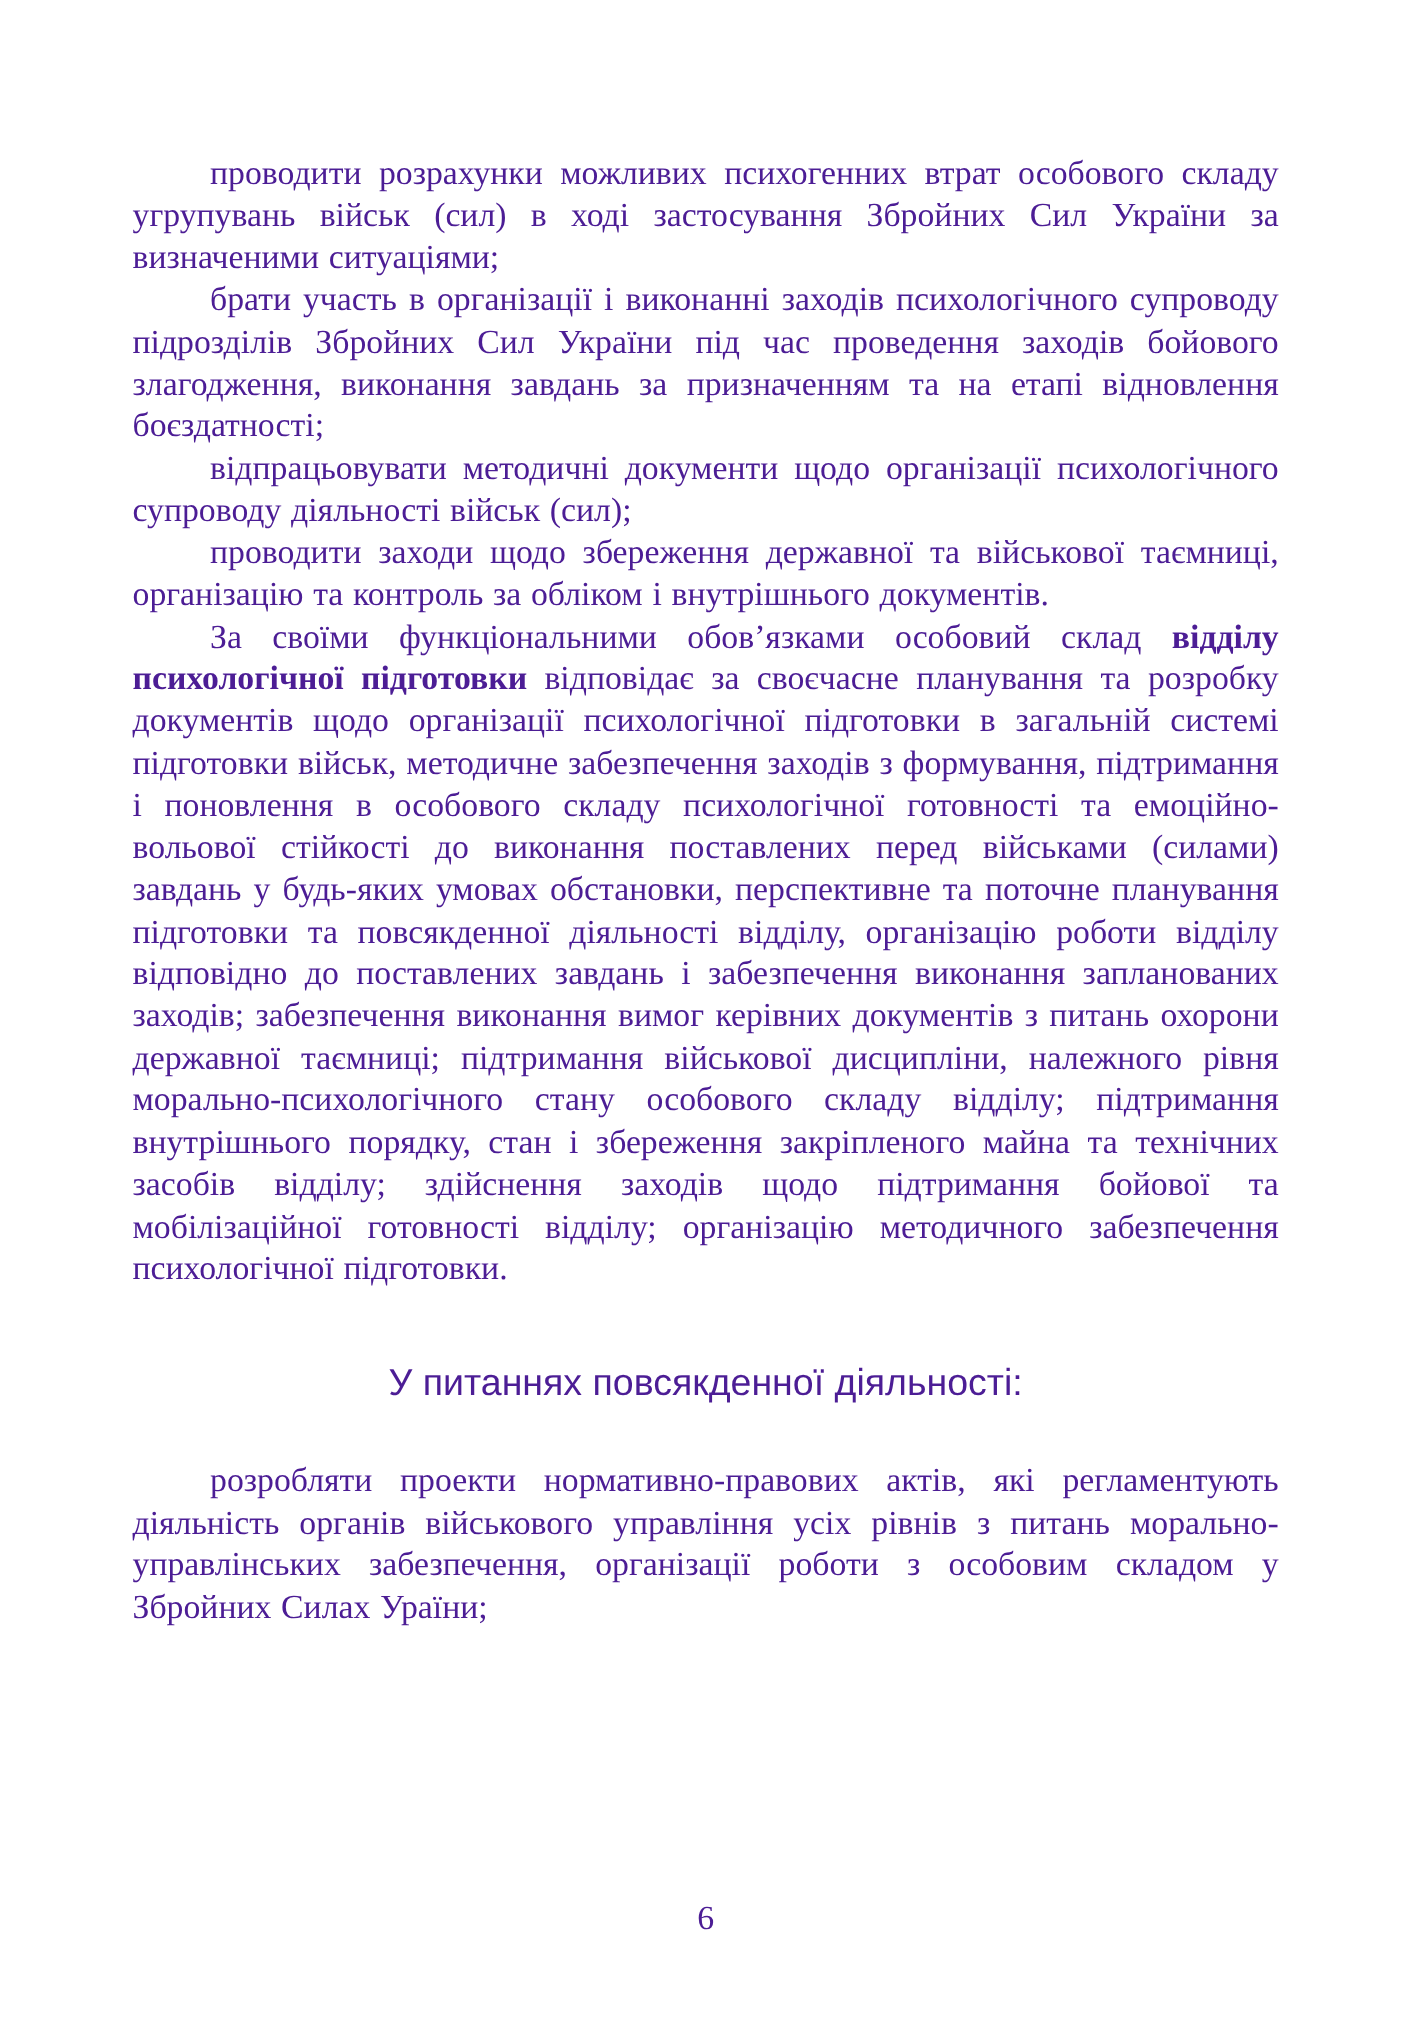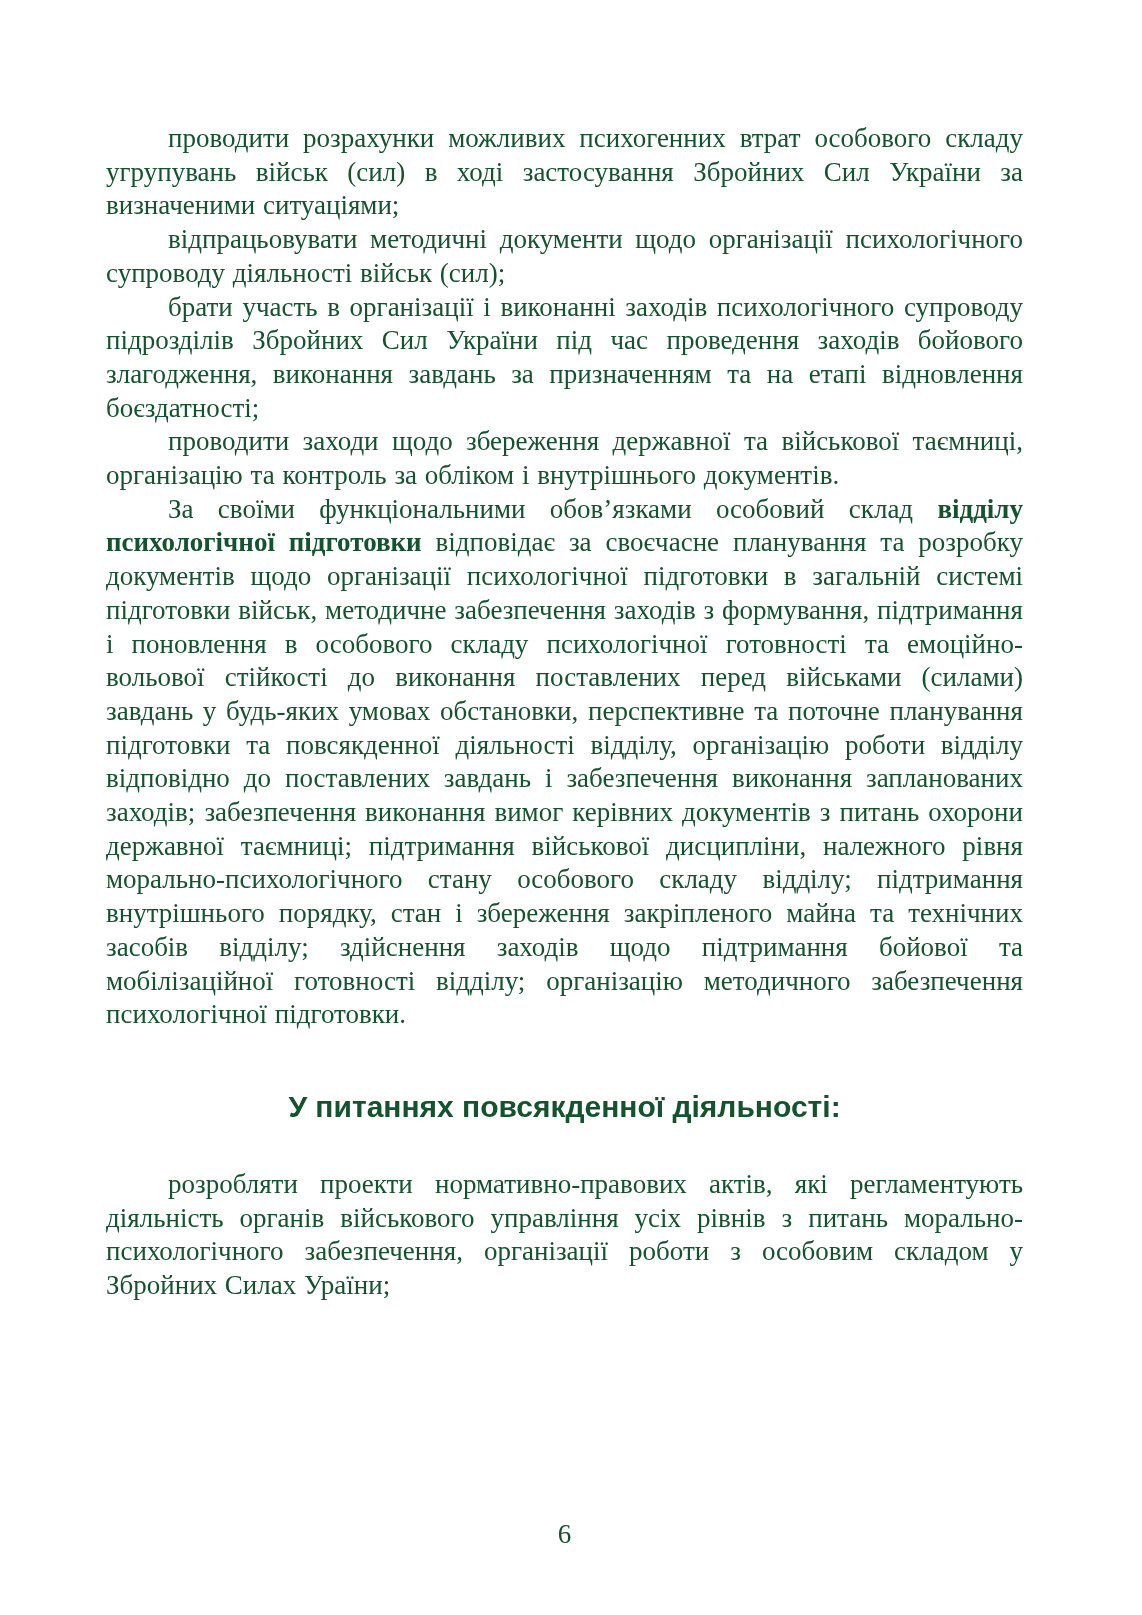--- a/index.html
+++ b/index.html
@@ -5,21 +5,21 @@
   html, body {
     margin: 0;
     padding: 0;
     background: #ffffff;
   }
   .page {
     position: relative;
     width: 1142px;
     height: 1615px;
     background: #ffffff;
-    color: #14532d;
+    color: #4c1d95;
     font-family: "Liberation Serif", "DejaVu Serif", serif;
     font-size: 27px;
     line-height: 33.7px;
     overflow: hidden;
   }
   .content {
     position: absolute;
     left: 106px;
     top: 122px;
     width: 917px;
@@ -29,21 +29,21 @@
     padding: 0;
     text-align: justify;
     text-indent: 62px;
     word-spacing: 1px;
   }
   .content p b {
     font-weight: bold;
   }
   .section-heading {
     font-family: "Liberation Sans", "DejaVu Sans", sans-serif;
-    font-weight: bold;
+    font-weight: normal;
     font-size: 30px;
     line-height: 38px;
     text-align: center;
     text-indent: 0;
     margin: 56px 0 42px 0;
   }
   .page-number {
     position: absolute;
     left: 106px;
     width: 917px;
@@ -52,21 +52,21 @@
     font-family: "Liberation Serif", "DejaVu Serif", serif;
     font-size: 27px;
   }
 </style>
 </head>
 <body>
 
 <div class="page">
   <div class="content">
     <p>проводити розрахунки можливих психогенних втрат особового складу угрупувань військ (сил) в ході застосування Збройних Сил України за визначеними ситуаціями;</p>
+    <p>брати участь в організації і виконанні заходів психологічного супроводу підрозділів Збройних Сил України під час проведення заходів бойового злагодження, виконання завдань за призначенням та на етапі відновлення боєздатності;</p>
     <p>відпрацьовувати методичні документи щодо організації психологічного супроводу діяльності військ (сил);</p>
-    <p>брати участь в організації і виконанні заходів психологічного супроводу підрозділів Збройних Сил України під час проведення заходів бойового злагодження, виконання завдань за призначенням та на етапі відновлення боєздатності;</p>
     <p>проводити заходи щодо збереження державної та військової таємниці, організацію та контроль за обліком і внутрішнього документів.</p>
     <p><span>За своїми функціональними обов’язками особовий склад </span><b>відділу психологічної підготовки</b><span> відповідає за своєчасне планування та розробку документів щодо організації психологічної підготовки в загальній системі підготовки військ, методичне забезпечення заходів з формування, підтримання і поновлення в особового складу психологічної готовності та емоційно- вольової стійкості до виконання поставлених перед військами (силами) завдань у будь-яких умовах обстановки, перспективне та поточне планування підготовки та повсякденної діяльності відділу, організацію роботи відділу відповідно до поставлених завдань і забезпечення виконання запланованих заходів; забезпечення виконання вимог керівних документів з питань охорони державної таємниці; підтримання військової дисципліни, належного рівня морально-психологічного стану особового складу відділу; підтримання внутрішнього порядку, стан і збереження закріпленого майна та технічних засобів відділу; здійснення заходів щодо підтримання бойової та мобілізаційної готовності відділу; організацію методичного забезпечення психологічної підготовки.</span></p>
     <h2 class="section-heading">У питаннях повсякденної діяльності:</h2>
-    <p>розробляти проекти нормативно-правових актів, які регламентують діяльність органів військового управління усіх рівнів з питань морально- психологічного забезпечення, організації роботи з особовим складом у Збройних Силах Ураїни;</p>
+    <p>розробляти проекти нормативно-правових актів, які регламентують діяльність органів військового управління усіх рівнів з питань морально- управлінських забезпечення, організації роботи з особовим складом у Збройних Силах Ураїни;</p>
   </div>
   <div class="page-number">6</div>
 </div>
 
 </body></html>

